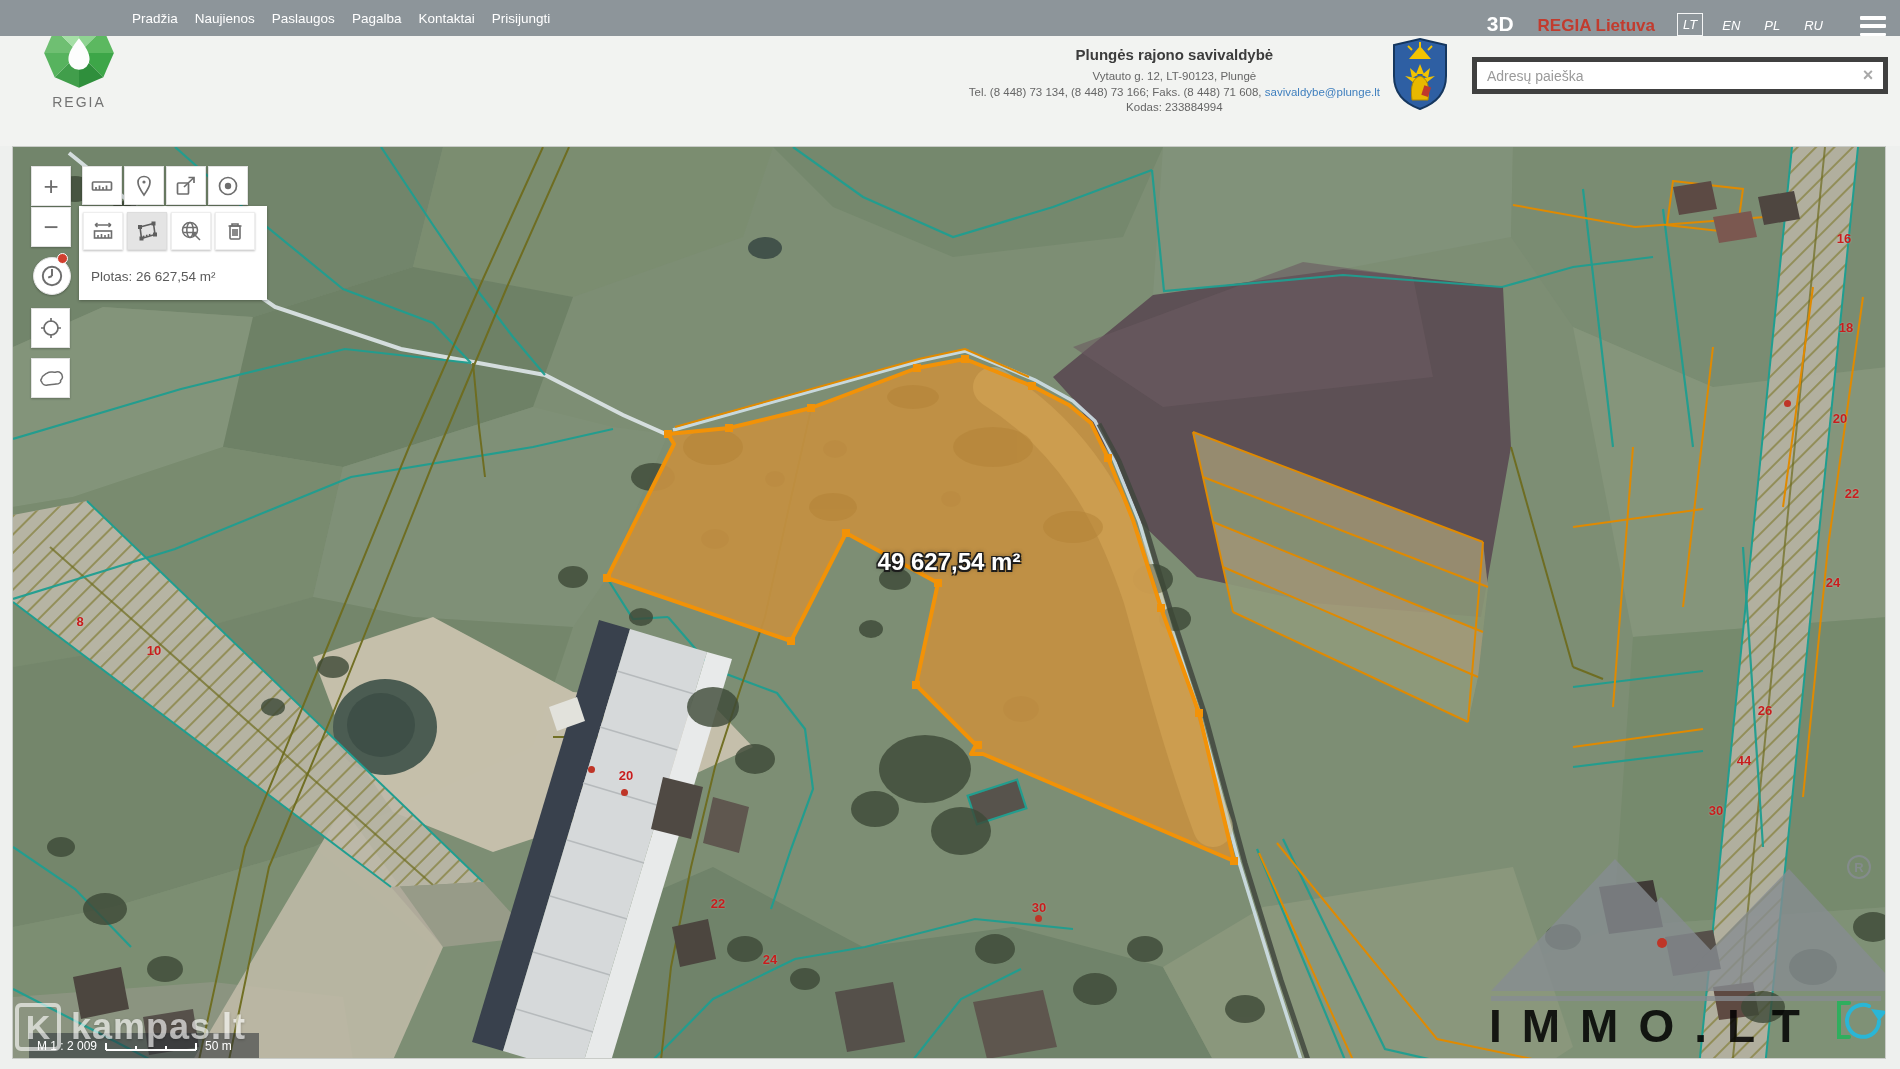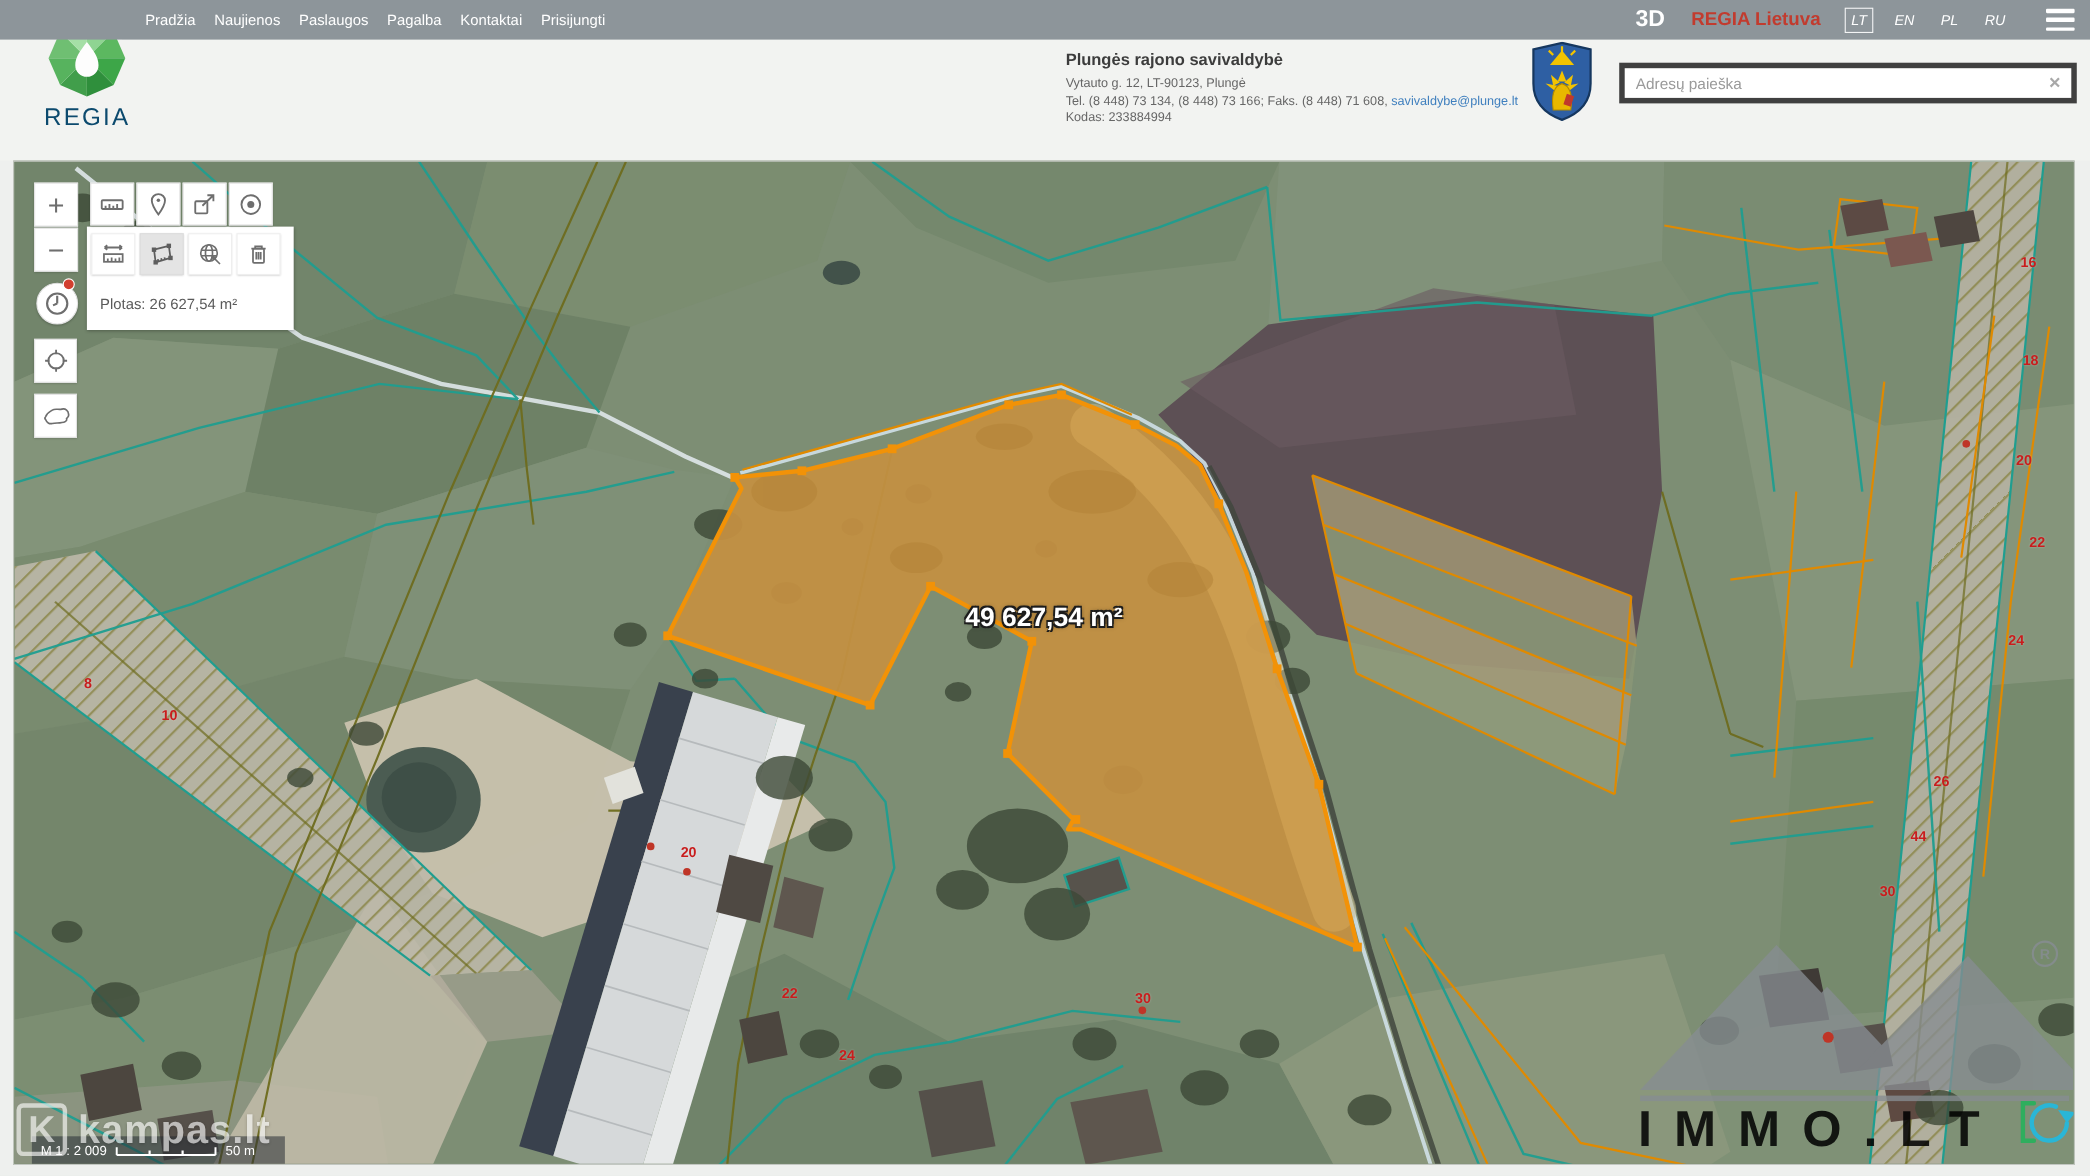--- a/index.html
+++ b/index.html
@@ -4,35 +4,35 @@
 <style>
   * { margin:0; padding:0; box-sizing:border-box; }
   html,body { width:1900px; height:1069px; overflow:hidden;
     font-family:"Liberation Sans", sans-serif; background:#eef0ee; }
   .page { position:relative; width:1845px; height:1069px; }
 
   
   .topbar { position:absolute; left:0; top:0; width:1900px; height:36px; background:#8d959a; z-index:30; }
   .nav { position:absolute; left:132px; top:0; height:36px; display:flex; align-items:center; gap:17px; }
   .nav span { color:#fff; font-size:13.5px; cursor:pointer; white-space:nowrap; }
-  .topbar-right { position:absolute; right:14px; top:0; height:36px; display:flex; align-items:center; gap:14px; }
+  .topbar-right { position:absolute; right:14px; top:0; height:36px; display:flex; align-items:flex-end; gap:14px; }
   .mode3d { color:#fff; font-size:21px; font-weight:bold; margin-right:10px; }
   .brand { color:#c23b2e; font-size:17px; font-weight:bold; margin-right:8px; white-space:nowrap; }
   .lang { color:#fff; font-size:13px; padding:3px 5px; cursor:pointer;font-style:italic; }
   .lang.active { border:1px solid rgba(255,255,255,.9); }
   .burger { width:26px; height:20px; display:flex; flex-direction:column; justify-content:space-between; cursor:pointer; margin-left:18px; }
   .burger i { display:block; height:3.5px; background:#fff; border-radius:1px; }
 
   
   .header { position:absolute; left:0; top:36px; width:1900px; height:110px; background:#f2f3f1; }
   .logo-plate { position:absolute; left:56px; top:-36px; width:55px; height:36px; background:#fff; }
   .logo-gem { position:absolute; left:42px; top:-20px; width:74px; height:76px; }
   .logo-text { position:absolute; left:40px; top:58px; width:78px; text-align:center;
-    font-size:22px; letter-spacing:2px; color:#0c4a6e; }
-  .muni { position:absolute; right:520px; top:10px; text-align:left; }
+    font-size:14px; letter-spacing:2px; color:#737373; }
+  .muni { position:absolute; right:520px; top:10px; text-align:center; }
   .muni .title { font-size:15px; font-weight:bold; color:#3c3c3c; margin-bottom:6px; }
   .muni .line { font-size:11.5px; color:#666; line-height:1.35; }
   .muni a { color:#3f7fbe; text-decoration:none; }
   .arms { position:absolute; left:1392px; top:2px; width:56px; height:72px; }
   .search-box { position:absolute; left:1472px; top:21px; width:416px; height:37px;
     background:#fff; border:5px solid #404040; display:flex; align-items:center; }
   .search-box input { flex:1; border:none; outline:none; font-size:14px; color:#555;
     padding:0 10px; font-family:"Liberation Sans",sans-serif; background:transparent; }
   .search-box input::placeholder { color:#9a9a9a; }
   .search-clear { width:30px; text-align:center; color:#a8a8a8; font-size:18px; font-weight:bold; cursor:pointer; }

